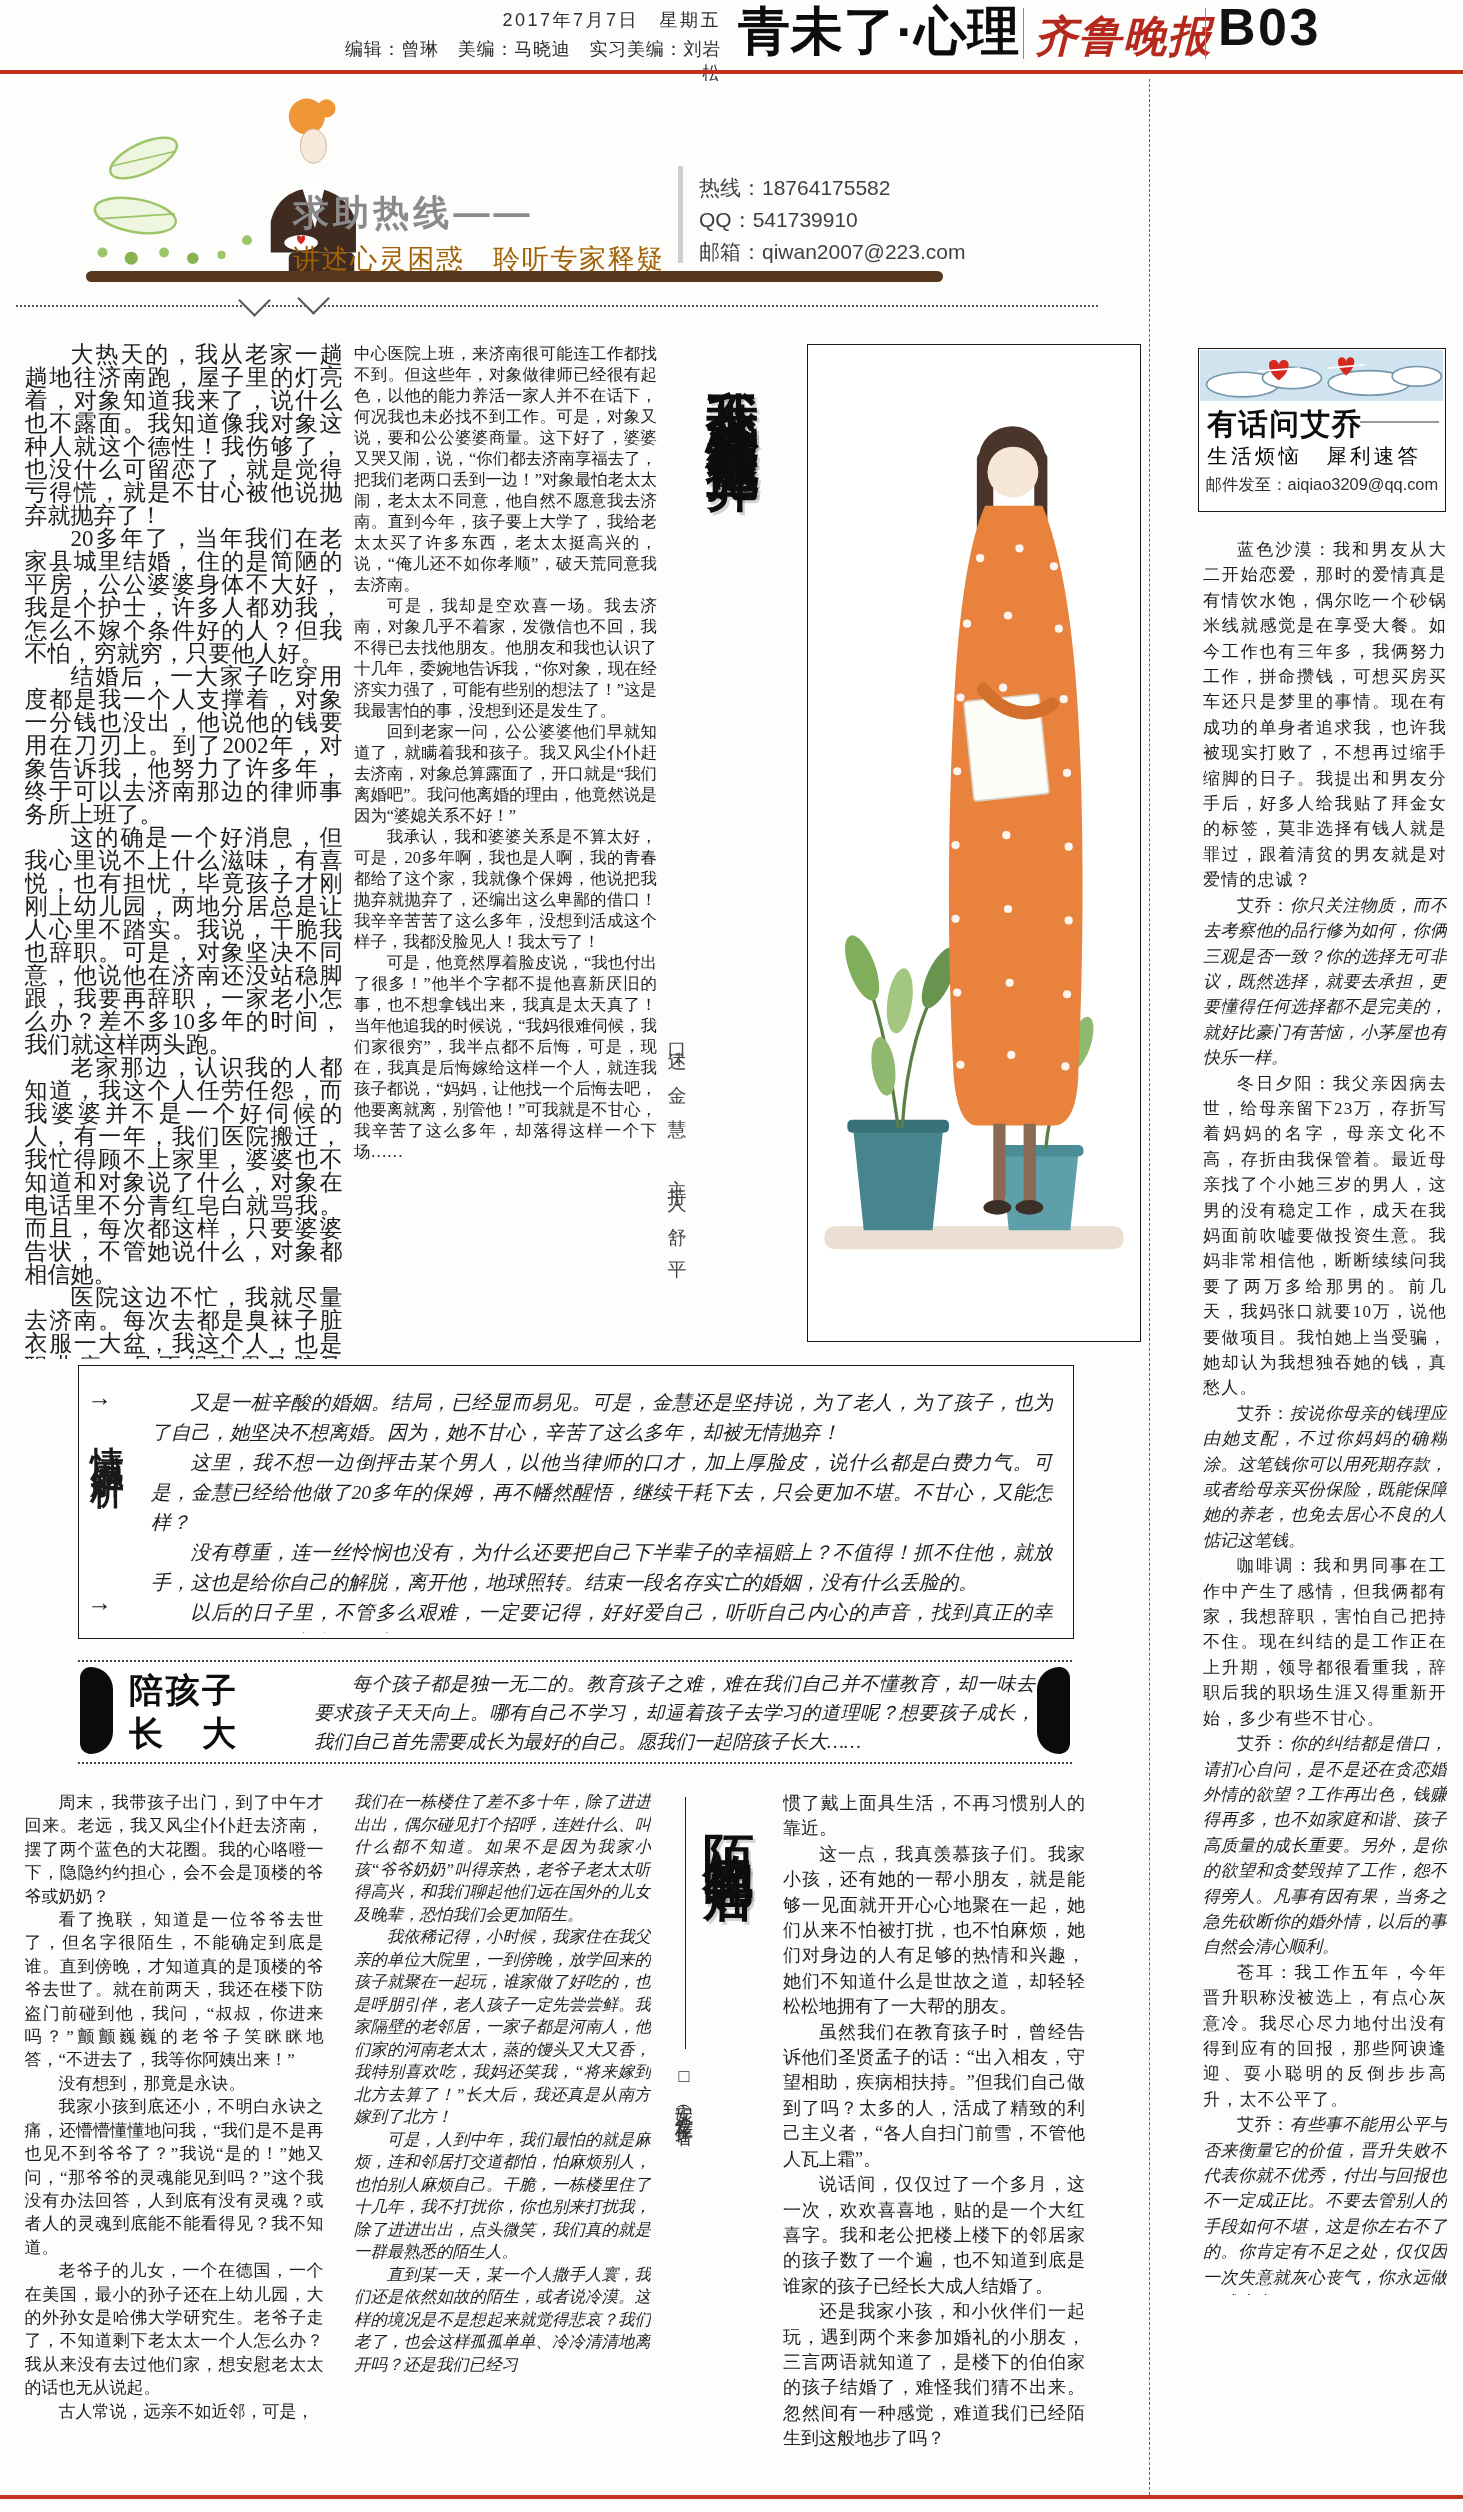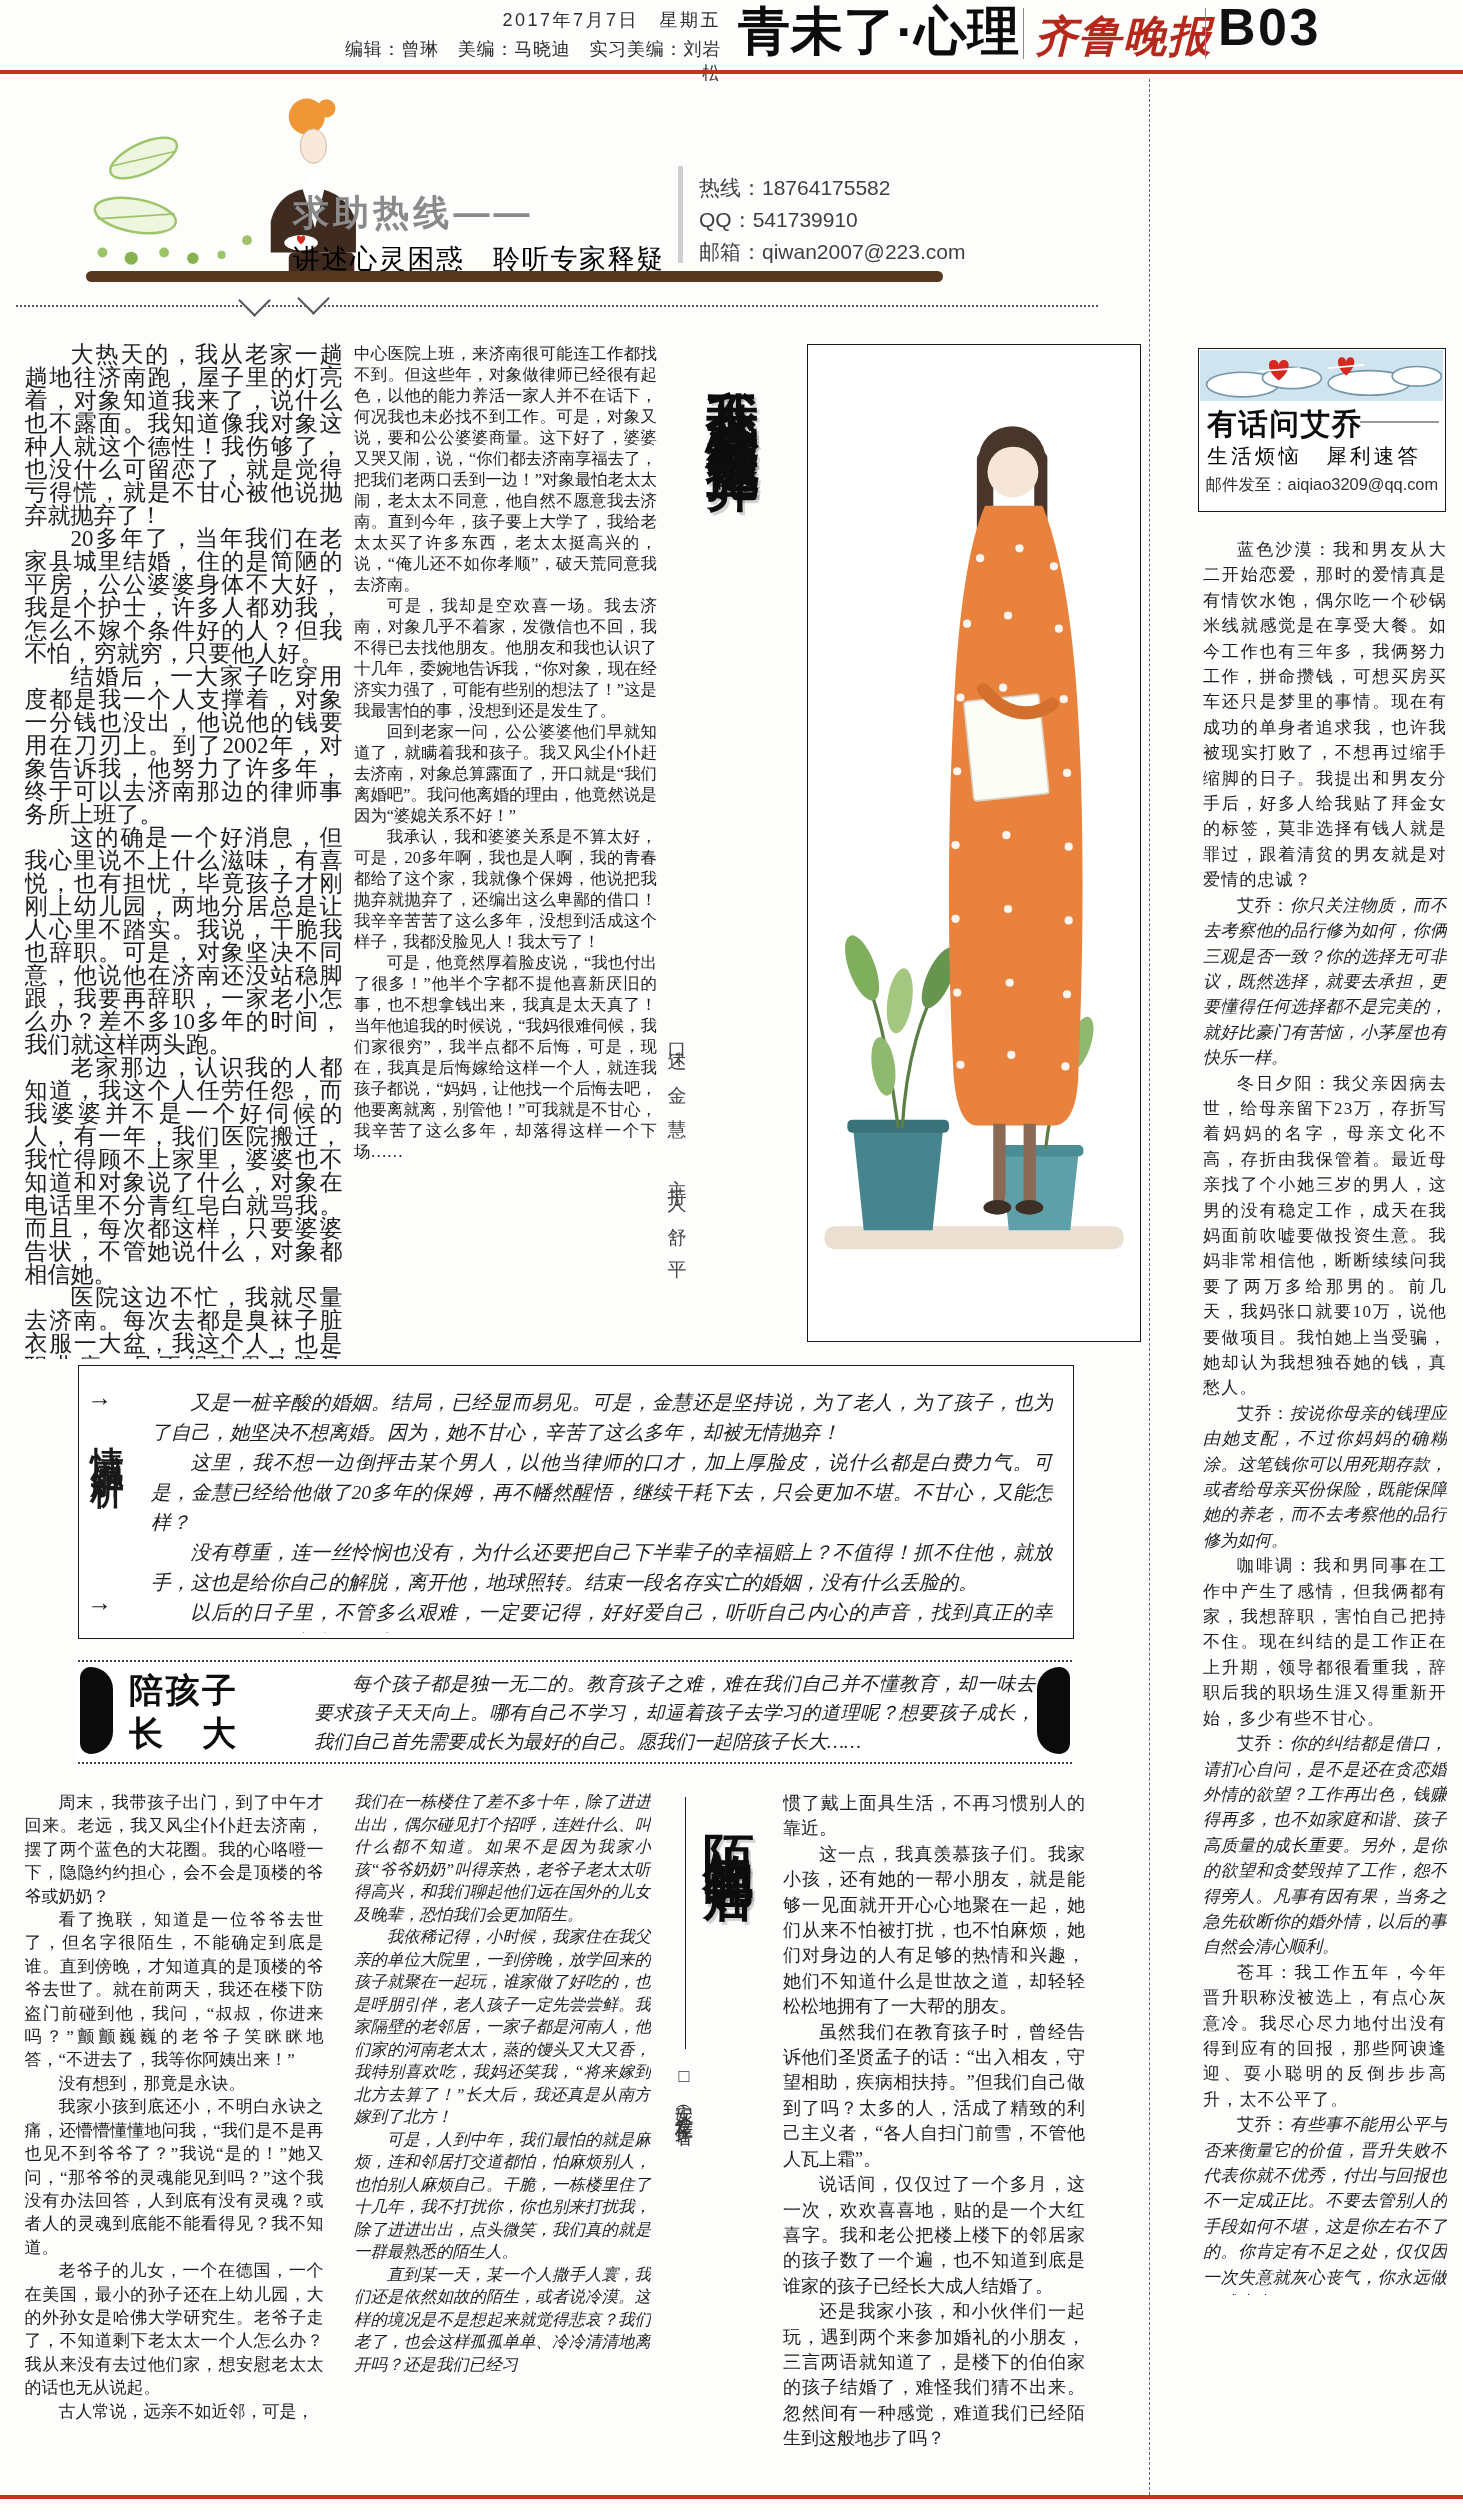--- a/index.html
+++ b/index.html
@@ -17,21 +17,21 @@
   #mast-section{left:738px;top:-3.3px;font-size:52px;font-weight:bold;letter-spacing:0.8px;color:#0c0c0c;}
   .mast-bar{top:8.2px;height:51px;border-left:1.6px solid #8a8a8a;}
   #mast-paper{left:1034px;top:8.2px;font-size:43px;font-weight:bold;font-style:italic;color:#b5281c;letter-spacing:1.6px;}
   #mast-page{left:1218px;top:-3.3px;font-size:52px;font-weight:600;letter-spacing:2.5px;color:#111;}
   #rule-top{left:0;top:70px;width:1463px;height:4.1px;background:#c3321e;}
   #rule-bottom{left:0;top:2495px;width:1463px;height:4.1px;background:#c3321e;}
 
   
   #hotline{left:86px;top:92px;width:857px;height:201px;}
   #hl-title{left:207px;top:97px;font-size:36px;font-weight:bold;color:#8a8a8a;letter-spacing:4.1px;}
-  #hl-sub{left:207px;top:149px;font-size:27px;color:#000000;letter-spacing:1.6px;}
+  #hl-sub{left:207px;top:149px;font-size:27px;color:#a16207;letter-spacing:1.6px;}
   #hl-bar{left:0;top:179px;width:857px;height:10.7px;background:#58371f;border-radius:5.7px;}
   #hl-div{left:592px;top:74px;height:97px;width:4.9px;background:#cfcfcf;}
   #hl-contact{left:613px;top:80px;font-size:21px;color:#3f3f3f;line-height:32px;white-space:nowrap;}
   #dot-rule{left:16.4px;top:305px;width:1082px;border-top:2.5px dotted #555;}
   .chev{width:21px;height:21px;border-left:2.5px solid #555;border-bottom:2.5px solid #555;background:#fdfdfc;transform:rotate(-45deg);}
   #chev1{left:243px;top:289px;} #chev2{left:302px;top:287px;}
 
   
   #f-col1{left:24.6px;top:343px;width:318px;height:1016px;font-size:23px;line-height:23px;overflow:hidden;}
   #f-col2{left:354px;top:343px;width:303px;height:1016px;font-size:16.4px;line-height:21px;overflow:hidden;}
@@ -278,21 +278,21 @@
     <div class="abs sans" id="aq-title">有话问艾乔</div>
     <div class="abs" id="aq-deco"></div>
     <div class="abs sans" id="aq-sub">生活烦恼　犀利速答</div>
     <div class="abs sans" id="aq-mail">邮件发至：aiqiao3209@qq.com</div>
   </div>
 
   <div class="abs just" id="aq-text">
     <p class="qa-q"><span class="qa-name">蓝色沙漠：</span><span>我和男友从大二开始恋爱，那时的爱情真是有情饮水饱，偶尔吃一个砂锅米线就感觉是在享受大餐。如今工作也有三年多，我俩努力工作，拼命攒钱，可想买房买车还只是梦里的事情。现在有成功的单身者追求我，也许我被现实打败了，不想再过缩手缩脚的日子。我提出和男友分手后，好多人给我贴了拜金女的标签，莫非选择有钱人就是罪过，跟着清贫的男友就是对爱情的忠诚？</span></p>
     <p class="qa-a"><span class="qa-name">艾乔：</span><span>你只关注物质，而不去考察他的品行修为如何，你俩三观是否一致？你的选择无可非议，既然选择，就要去承担，更要懂得任何选择都不是完美的，就好比豪门有苦恼，小茅屋也有快乐一样。</span></p>
     <p class="qa-q"><span class="qa-name">冬日夕阳：</span><span>我父亲因病去世，给母亲留下23万，存折写着妈妈的名字，母亲文化不高，存折由我保管着。最近母亲找了个小她三岁的男人，这男的没有稳定工作，成天在我妈面前吹嘘要做投资生意。我妈非常相信他，断断续续问我要了两万多给那男的。前几天，我妈张口就要10万，说他要做项目。我怕她上当受骗，她却认为我想独吞她的钱，真愁人。</span></p>
-    <p class="qa-a"><span class="qa-name">艾乔：</span><span>按说你母亲的钱理应由她支配，不过你妈妈的确糊涂。这笔钱你可以用死期存款，或者给母亲买份保险，既能保障她的养老，而不去考察他的品行修为如何。</span></p>
+    <p class="qa-a"><span class="qa-name">艾乔：</span><span>按说你母亲的钱理应由她支配，不过你妈妈的确糊涂。这笔钱你可以用死期存款，或者给母亲买份保险，既能保障她的养老，也免去居心不良的人惦记这笔钱。</span></p>
     <p class="qa-q"><span class="qa-name">咖啡调：</span><span>我和男同事在工作中产生了感情，但我俩都有家，我想辞职，害怕自己把持不住。现在纠结的是工作正在上升期，领导都很看重我，辞职后我的职场生涯又得重新开始，多少有些不甘心。</span></p>
     <p class="qa-a"><span class="qa-name">艾乔：</span><span>你的纠结都是借口，请扪心自问，是不是还在贪恋婚外情的欲望？工作再出色，钱赚得再多，也不如家庭和谐、孩子高质量的成长重要。另外，是你的欲望和贪婪毁掉了工作，怨不得旁人。凡事有因有果，当务之急先砍断你的婚外情，以后的事自然会清心顺利。</span></p>
     <p class="qa-q"><span class="qa-name">苍耳：</span><span>我工作五年，今年晋升职称没被选上，有点心灰意冷。我尽心尽力地付出没有得到应有的回报，那些阿谀逢迎、耍小聪明的反倒步步高升，太不公平了。</span></p>
     <p class="qa-a"><span class="qa-name">艾乔：</span><span>有些事不能用公平与否来衡量它的价值，晋升失败不代表你就不优秀，付出与回报也不一定成正比。不要去管别人的手段如何不堪，这是你左右不了的。你肯定有不足之处，仅仅因一次失意就灰心丧气，你永远做不成大事。</span></p>
   </div>
 
 </div>
 
 
 </body></html>

